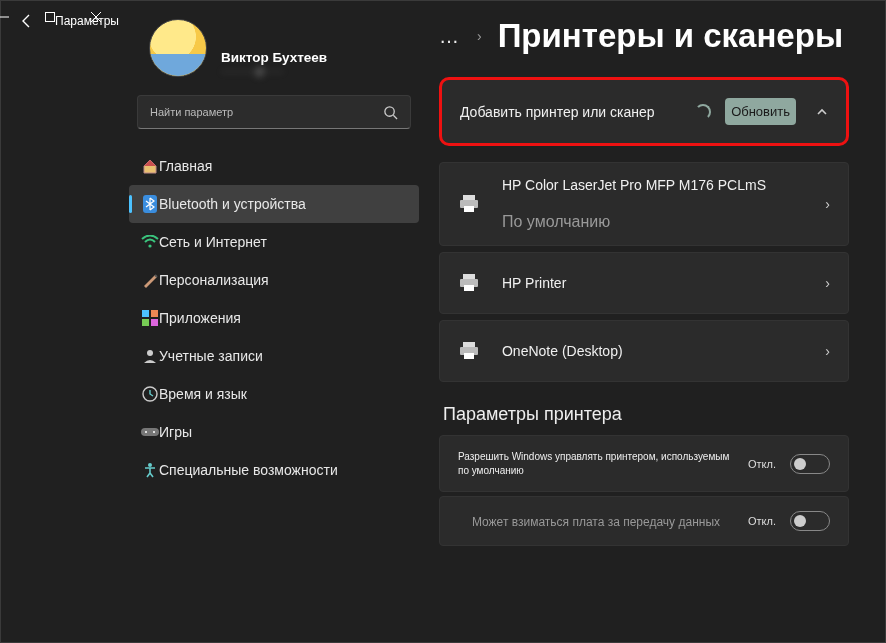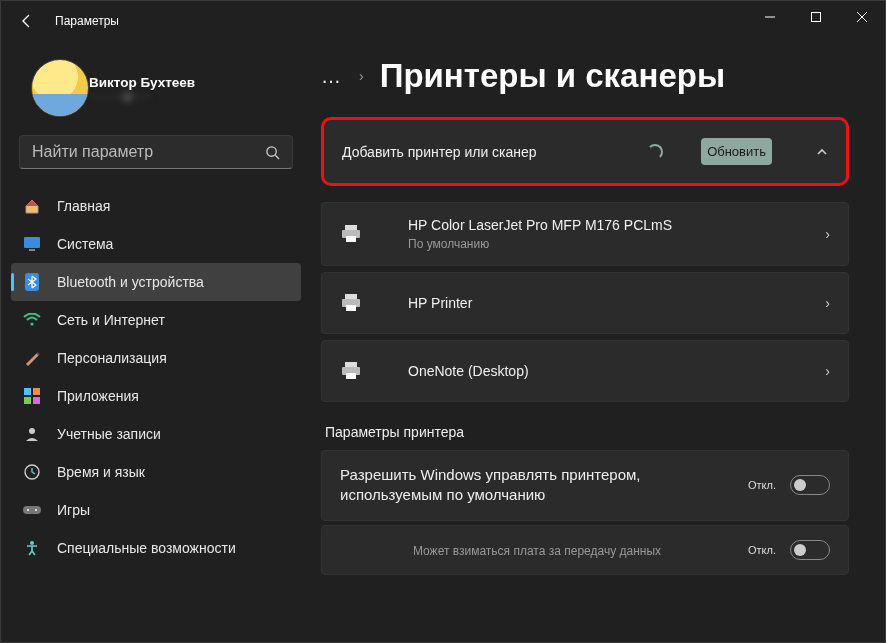--- a/index.html
+++ b/index.html
@@ -11,21 +11,21 @@
     overflow: hidden;
     color: #fff;
     font-size: 14px;
   }
   .window {
     width: 100%;
     height: 100%;
     background: #202020;
     border: 1px solid #3a3a3a;
     display: flex;
-    flex-direction: column;
+    flex-direction: row;
   }
   .titlebar {
     height: 40px;
     display: flex;
     align-items: center;
     padding-left: 12px;
     position: relative;
   }
   .titlebar .back {
     width: 28px;
@@ -62,22 +62,23 @@
     overflow: hidden;
   }
   .sidebar {
     width: 310px;
     padding: 8px 0 0 0;
     display: flex;
     flex-direction: column;
   }
   .profile {
     display: flex;
-    align-items: center;
+    align-items: flex-end;
     padding: 10px 18px 18px 30px;
+    gap: 14px;
   }
   .avatar {
     width: 58px;
     height: 58px;
     border-radius: 50%;
     background: radial-gradient(circle at 40% 30%, #ffe98a 45%, #f7c948 46%);
     position: relative;
     overflow: hidden;
     border: 1px solid #444;
   }
@@ -108,33 +109,33 @@
     display: flex;
     align-items: center;
     padding: 0 12px;
   }
   .search input {
     flex:1;
     background: transparent;
     border: none;
     outline: none;
     color: #f97316;
-    font-size: 16px;
+    font-size: 11px;
   }
   .search input::placeholder { color: #bbb; }
   .search .s-icon { color: #ccc; }
   .nav {
     flex:1;
     overflow-y: auto;
     padding: 4px 10px 0 10px;
   }
   .nav-item {
     display: flex;
     align-items: center;
-    gap: 16px;
+    gap: 0;
     padding: 10px 12px;
     border-radius: 4px;
     cursor: pointer;
     color: #e8e8e8;
     position: relative;
   }
   .nav-item.active {
     background: #404040;
   }
   .nav-item.active::before {
@@ -182,21 +183,20 @@
   .card {
     background: #2b2b2b;
     border: 1px solid #333;
     border-radius: 4px;
     display: flex;
     align-items: center;
     padding: 14px 18px;
     margin-bottom: 6px;
     cursor: pointer;
     min-height: 62px;
-    gap: 24px;
   }
   .card.highlight {
     border: 3px solid #e11;
     border-radius: 10px;
     padding: 18px 18px;
   }
   .card .c-icon {
     width: 22px;
     margin-right: 22px;
     color: #ddd;
@@ -205,23 +205,23 @@
     justify-content:center;
   }
   .card .c-body {
     flex: 1;
   }
   .card .c-title {
     font-size: 14px;
     color: #f0f0f0;
   }
   .card .c-sub {
-    font-size: 12px;
+    font-size: 16px;
     color: #999;
-    margin-top: 4px;
+    margin-top: 20px;
   }
   .card .c-arrow {
     color: #ccc;
     font-size: 14px;
   }
   .btn {
     background: #8fa89f;
     color: #1a1a1a;
     border: none;
     border-radius: 4px;
@@ -231,37 +231,37 @@
   }
   .spinner {
     width:16px;height:16px;border:2px solid transparent;
     border-top-color:#8fa89f;border-right-color:#8fa89f;
     border-radius:50%;
     margin-right:14px;
     animation: spin 1s linear infinite;
   }
   @keyframes spin { to { transform: rotate(360deg);} }
   .section-label {
-    font-size: 14px;
+    font-size: 18px;
     color: #eee;
     margin: 22px 0 10px 4px;
     font-weight: 500;
   }
   .setting {
     background: #2b2b2b;
     border: 1px solid #333;
     border-radius: 4px;
     display: flex;
     align-items: center;
     padding: 14px 18px;
     margin-bottom: 4px;
     gap: 14px;
   }
   .setting .s-body { flex:1; }
-  .setting .s-title { font-size: 15px; color:#eee; line-height:1.35; }
+  .setting .s-title { font-size: 10px; color:#eee; line-height:1.35; }
   .setting .s-sub { font-size: 12px; color:#999; margin-top:2px;text-align:center; }
   .state-label { font-size: 11px; color:#ddd; }
   .toggle {
     width: 40px;
     height: 20px;
     border-radius: 10px;
     border: 1px solid #888;
     background: #2b2b2b;
     position: relative;
     cursor: pointer;
@@ -332,29 +332,20 @@
       <div class="nav">
         <div class="nav-item">
           <span class="nav-icon">
               <svg width="16" height="16" viewBox="0 0 16 16">
                 <path d="M2 8 L8 2 L14 8 V15 H2 Z" fill="#e8c070" stroke="#b88"></path>
                 <path d="M2 8 L8 2 L14 8" fill="#c94f4f"></path>
               </svg>
             </span>
           <span>Главная</span>
         </div>
-        <div class="nav-item">
-          <span class="nav-icon">
-              <svg width="16" height="14" viewBox="0 0 16 14">
-                <rect x="0" y="0" width="16" height="11" fill="#3a8dde" rx="1"></rect>
-                <rect x="5" y="12" width="6" height="2" fill="#888"></rect>
-              </svg>
-            </span>
-          <span>Система</span>
-        </div>
         <div class="nav-item active">
           <span class="nav-icon">
               <svg width="14" height="18" viewBox="0 0 14 18">
                 <rect width="14" height="18" rx="3" fill="#3a8dde"></rect>
                 <path d="M7 3 v12 M7 3 l4 3 -8 6 M7 15 l4 -3 -8 -6" stroke="#fff" stroke-width="1.2" fill="none"></path>
               </svg>
             </span>
           <span>Bluetooth и устройства</span>
         </div>
         <div class="nav-item">

